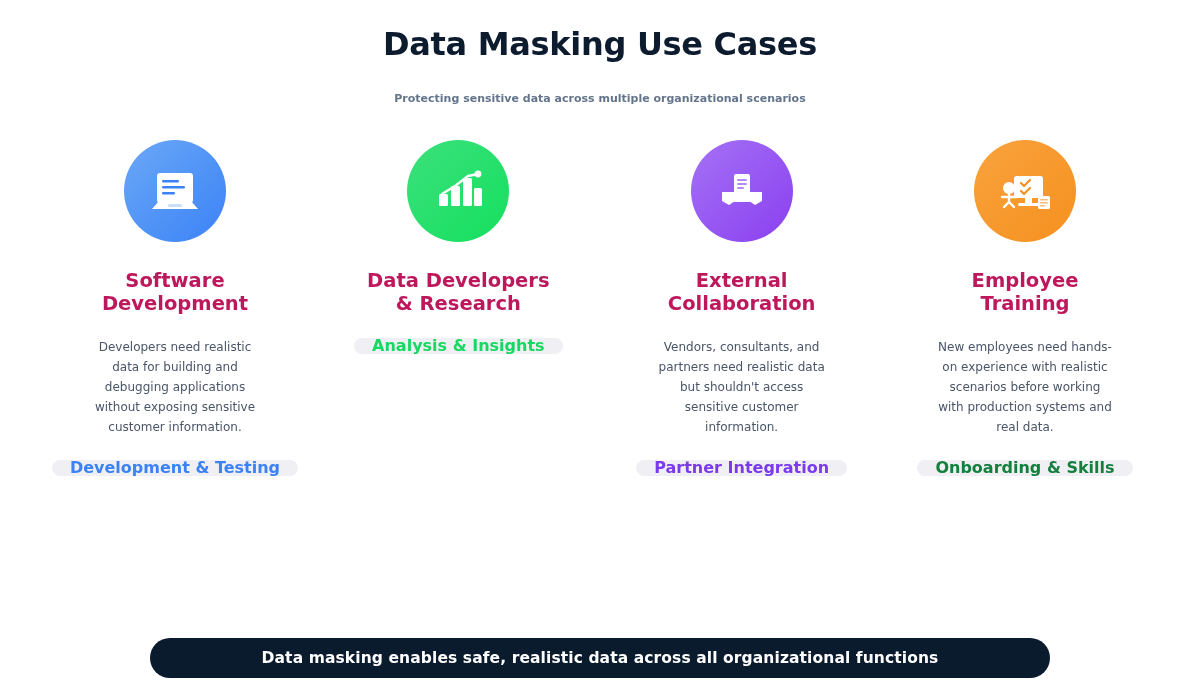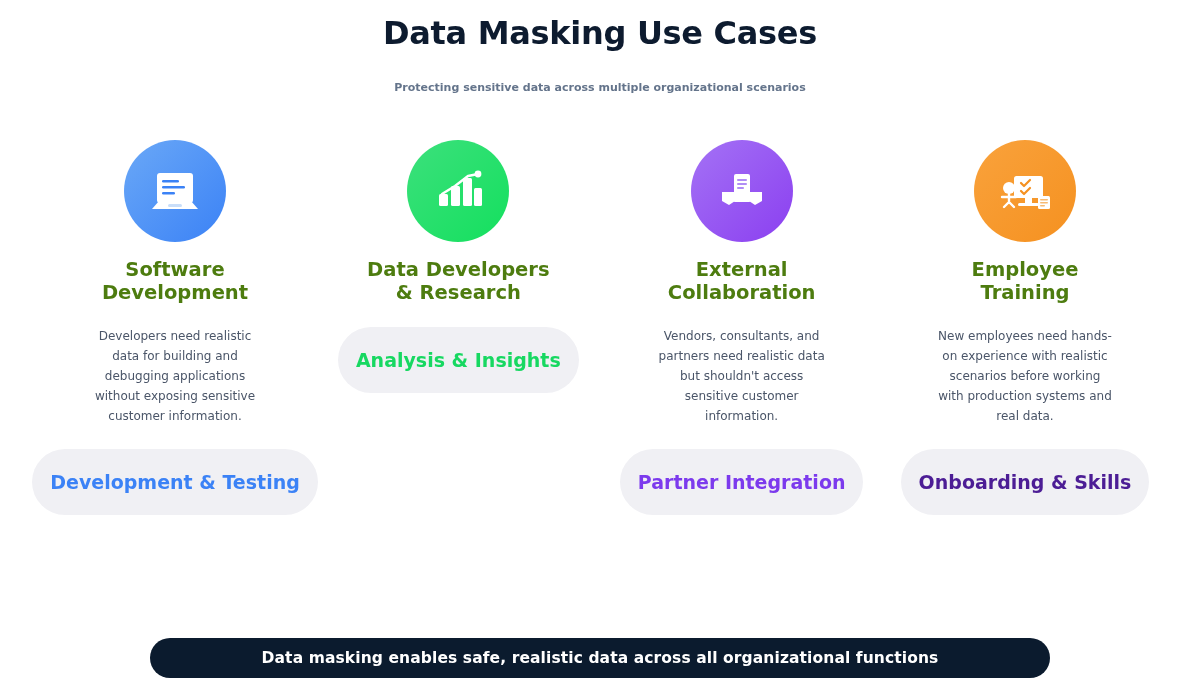--- a/index.html
+++ b/index.html
@@ -13,21 +13,21 @@
   .page {
     position: relative;
     width: 1200px;
     height: 700px;
     background: #ffffff;
   }
 
   
   .header {
     position: absolute;
-    top: 11px;
+    top: 22px;
     left: 0;
     width: 1200px;
     text-align: center;
   }
   .page-title {
     font-size: 32px;
     font-weight: 700;
     color: #0d1b2f;
     letter-spacing: -0.3px;
     line-height: 44px;
@@ -66,49 +66,49 @@
     align-items: center;
     justify-content: center;
     flex: none;
   }
   .icon-circle.blue   { background: linear-gradient(135deg, #6aa8f7 0%, #3b82f6 100%); }
   .icon-circle.green  { background: linear-gradient(135deg, #3ce07c 0%, #14e05e 100%); }
   .icon-circle.purple { background: linear-gradient(135deg, #a472f5 0%, #8b3ff0 100%); }
   .icon-circle.orange { background: linear-gradient(135deg, #f9a23c 0%, #f59120 100%); }
 
   .card-title {
-    margin-top: 16px;
+    margin-top: 27px;
     font-size: 19.5px;
     font-weight: 700;
-    color: #4d7c0f;
+    color: #be185d;
     line-height: 23px;
     max-width: 200px;
   }
   .card-desc {
     margin-top: 22px;
     font-size: 12px;
     font-weight: 400;
     color: #4a5568;
     line-height: 20px;
     width: 180px;
   }
   .card-pill {
     margin-top: 23px;
-    padding: 25px 18px;
+    padding: 0 18px;
     border-radius: 999px;
     background: #f0f0f4;
-    font-size: 19px;
+    font-size: 16px;
     font-weight: 700;
     line-height: 16px;
     white-space: nowrap;
   }
   .pill-blue   { color: #3b82f6; }
   .pill-green  { color: #17d861; }
   .pill-purple { color: #7c3aed; text-align: right; }
-  .pill-orange { color: #4c1d95; }
+  .pill-orange { color: #15803d; }
 
   
   .footer-banner {
     position: absolute;
     left: 150px;
     top: 638px;
     width: 900px;
     height: 40px;
     border-radius: 26px;
     background: #0b1b2e;

